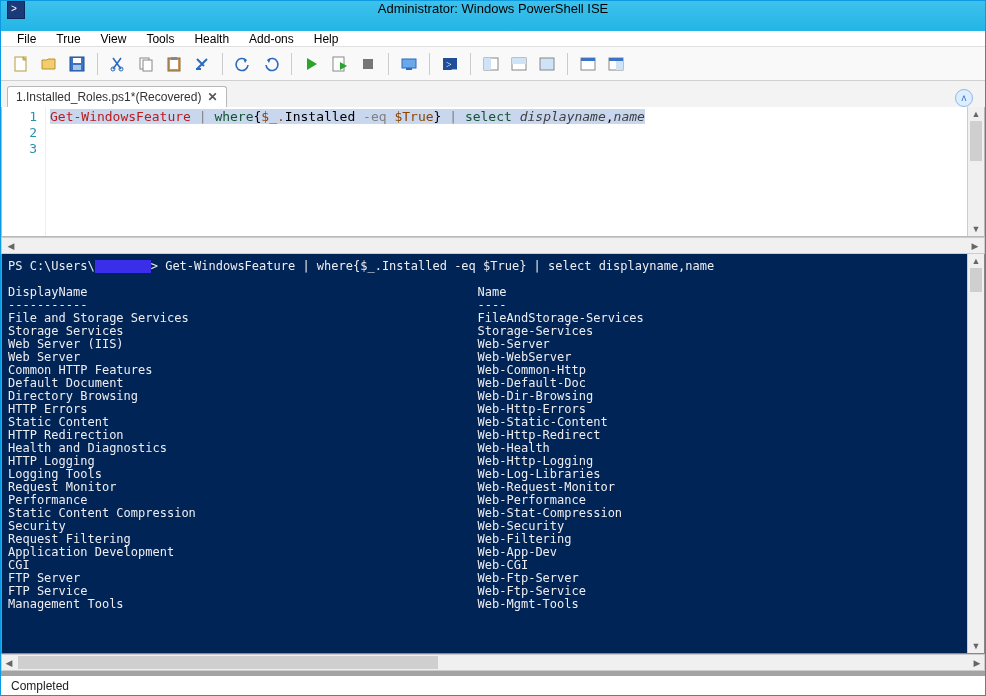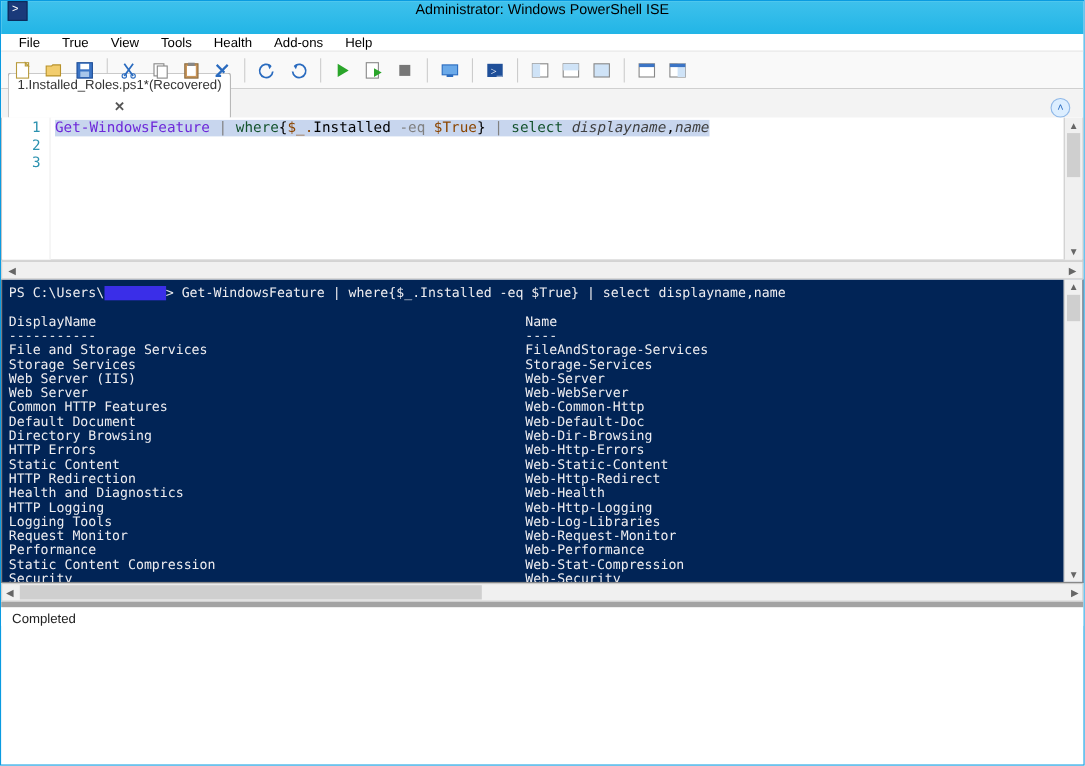--- a/index.html
+++ b/index.html
@@ -7,35 +7,35 @@
   .titlebar { background: linear-gradient(#3ec1ec,#22b5e6); height: 30px; display: flex; align-items: flex-start; justify-content: space-between; padding: 0 6px; color:#000; }
   .titlebar-icon { width:18px; height:18px; background:#1a3a7a; display:inline-block; border:1px solid #0a2a5a; margin-right:6px; position:relative;}
   .titlebar-icon::after{content:">";color:#fff;font-size:10px;position:absolute;left:3px;top:1px;}
   .titlebar-center { position:absolute; left:0; right:0; text-align:center; font-size:13px;}
   .menubar { background:#fff; height:16px; display:flex; align-items:center; padding:2px 8px; gap:4px; border-bottom:1px solid #e0e0e0;}
   .menubar span { padding:2px 8px; cursor:default;}
   .toolbar { background:#f9f9f9; height:34px; display:flex; align-items:center; padding:0 8px; gap:4px; border-bottom:1px solid #d0d0d0;}
   .tbtn { width:24px; height:24px; display:flex; align-items:center; justify-content:center; font-size:14px; cursor:pointer; position:relative;}
   .sep { width:1px; height:22px; background:#ccc; margin:0 4px;}
   .tabrow { background:#f3f3f3; height:26px; display:flex; align-items:flex-end; padding:0 6px 0 6px; justify-content:space-between;}
-  .tab { background:#fff; border:1px solid #b8b8b8; border-bottom:none; border-radius:3px 3px 0 0; padding:3px 8px; display:flex; align-items:center; gap:6px; font-size:12px; color:#333;flex-direction:column;}
+  .tab { background:#fff; border:1px solid #b8b8b8; border-bottom:none; border-radius:3px 3px 0 0; padding:3px 8px; display:flex; align-items:flex-end; gap:6px; font-size:12px; color:#333;}
   .tab-close{ color:#555; font-weight:bold; cursor:pointer;}
   .collap-btn{ width:18px;height:18px; border:1px solid #8fb8e8; border-radius:50%; background:#dceeff; color:#2a6bbf; font-size:10px; display:flex;align-items:center;justify-content:center; margin:2px 6px 0 0;}
   .editor-wrap{ display:flex; height:130px; border:1px solid #b8b8b8; border-top:none; background:#fff; position:relative;}
   .gutter{ width:44px; background:#fff; color:#2b91af; font-family:Consolas,monospace; font-size:13px; text-align:right; padding:2px 8px 0 0; border-right:1px solid #eee;}
   .gutter div{ height:16px; line-height:16px;}
   .code{ flex:1; font-family:Consolas,monospace; font-size:13px; padding:2px 4px; white-space:pre; overflow:hidden; position:relative;}
   .hl{ background:#c8d6ee; display:inline;}
-  .kw{ color:#14532d;} .cmdlet{ color:#6d28d9;} .op{ color:#808080;} .var2{ color:#8b4500;} .prm{ color:#404040; font-style:italic;}
+  .kw{ color:#14532d;} .cmdlet{ color:#b91c1c;} .op{ color:#808080;} .var2{ color:#8b4500;} .prm{ color:#404040; font-style:italic;}
   .vscroll{ width:17px; background:#f0f0f0; border-left:1px solid #ccc; position:relative;}
   .vscroll-thumb{ position:absolute; left:2px; right:2px; height:40px; top:14px; background:#cfcfcf;}
   .vscroll-arrow{ height:14px; display:flex; align-items:center; justify-content:center; color:#666; font-size:9px;}
   .hscroll-row{ height:17px; background:#f0f0f0; border:1px solid #ccc; border-top:1px solid #ccc; display:flex; align-items:center; padding:0 2px; position:relative;}
   .hscroll-arrow{ width:14px; text-align:center; color:#666; font-size:9px;}
-  .console-wrap{ height:276px; border:1px solid #888; border-top:none; display:flex; background:#012456;}
+  .console-wrap{ height:400px; border:1px solid #888; border-top:none; display:flex; background:#012456;}
   .console{ flex:1; color:#eeedf0; font-family:"Lucida Console",Consolas,monospace; font-size:12px; line-height:13px; padding:6px 4px 4px 6px; white-space:pre; overflow:hidden;}
   .userblock{ background:#3a2ee8; display:inline-block; width:56px;}
   .console-hscroll{ height:17px; background:#f0f0f0; border:1px solid #ccc; display:flex; align-items:center;}
   .cthumb{ height:13px; background:#cfcfcf; width:420px; margin:0 2px;}
   .status{ height:22px; background:#fff; border-top:5px solid #a3a3a3; padding:3px 10px; font-size:12px; color:#222;}
   svg{display:block;}
 </style>
 </head>
 <body>
 

